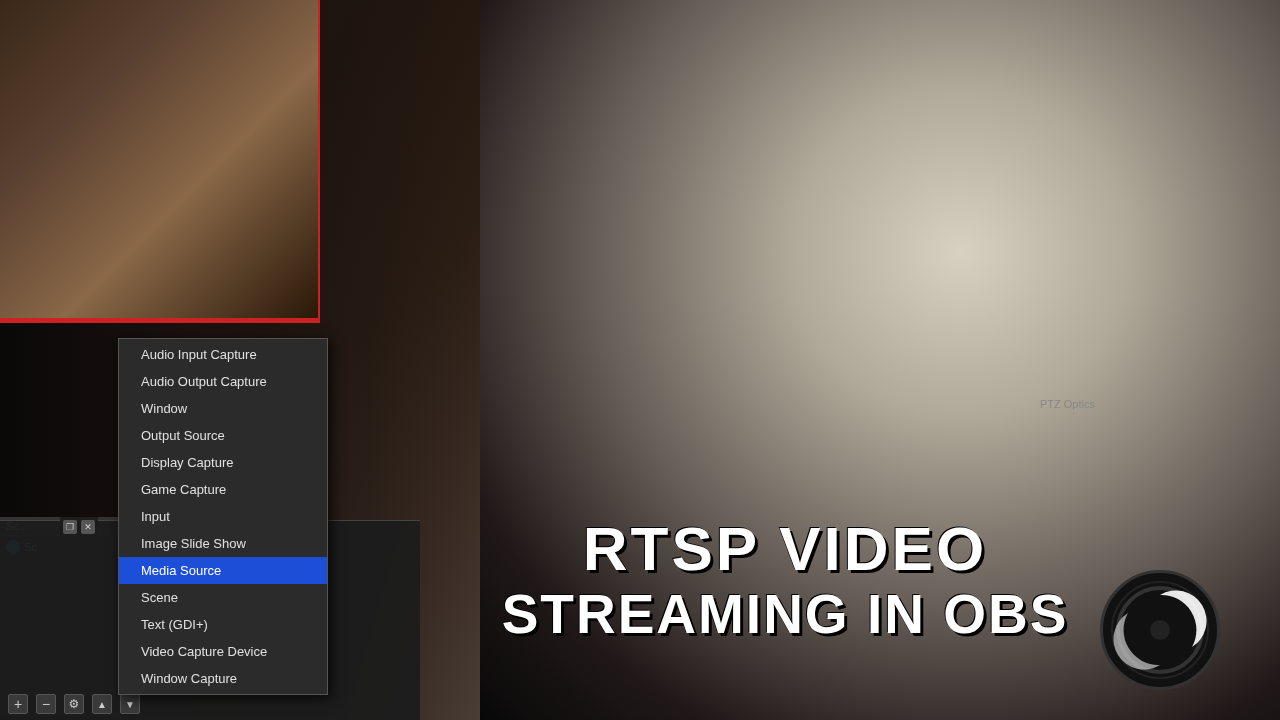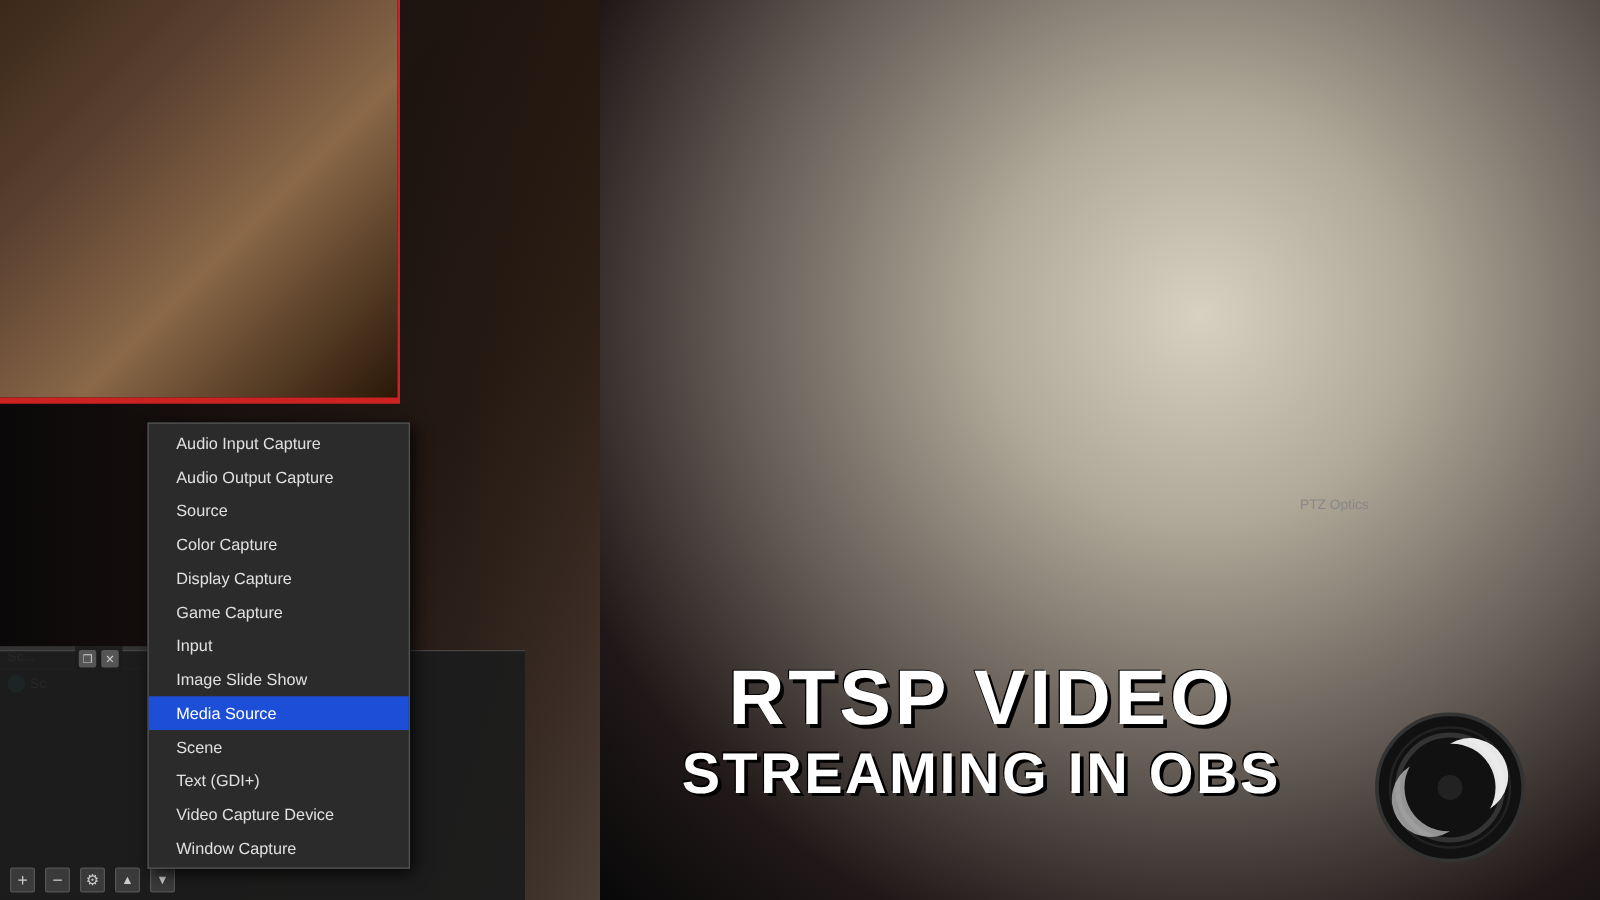--- a/index.html
+++ b/index.html
@@ -138,21 +138,21 @@
       font-weight: 900;
       color: #ffffff;
       text-transform: uppercase;
       font-family: 'Impact', 'Arial Black', sans-serif;
       letter-spacing: 3px;
       text-shadow: 3px 3px 0px #000, -1px -1px 0px #000;
       line-height: 1.1;
     }
 
     .title-line2 {
-      font-size: 46px;
+      font-size: 55px;
       font-weight: 900;
       color: #ffffff;
       text-transform: uppercase;
       font-family: 'Impact', 'Arial Black', sans-serif;
       letter-spacing: 2px;
       text-shadow: 3px 3px 0px #000, -1px -1px 0px #000;
       line-height: 1.1;
     }
 
     
@@ -255,24 +255,24 @@
 </div>
 
 <div class="context-menu">
   <div class="menu-item">
     <span>Audio Input Capture</span>
   </div>
   <div class="menu-item">
     <span>Audio Output Capture</span>
   </div>
   <div class="menu-item">
-    <span>Source</span>
-  </div>
-  <div class="menu-item">
-    <span>Color Capture</span>
+    <span>Window</span>
+  </div>
+  <div class="menu-item">
+    <span>Output Source</span>
   </div>
   <div class="menu-item">
     <span>Display Capture</span>
   </div>
   <div class="menu-item">
     <span>Game Capture</span>
   </div>
   <div class="menu-item">
     <span>Input</span>
   </div>

